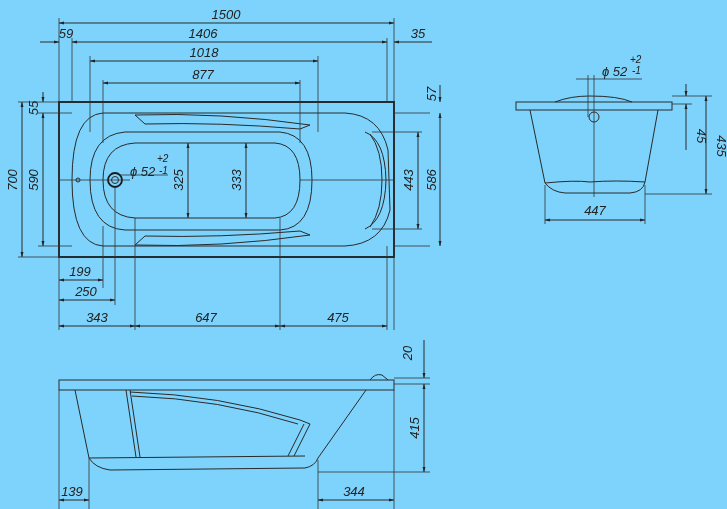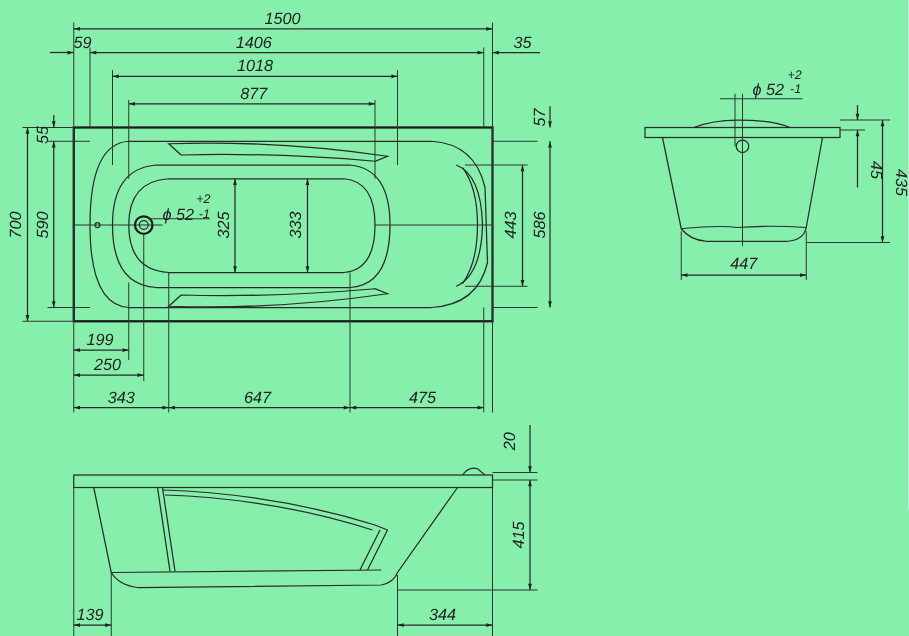--- a/index.html
+++ b/index.html
@@ -1,16 +1,16 @@
 <!DOCTYPE html>
 <html><head>
 <meta charset="utf-8">
 <style>
   html,body{margin:0;padding:0;background:#fff;}
-  #canvas{position:relative;width:727px;height:509px;overflow:hidden;background:#86efac;}
+  #canvas{position:relative;width:727px;height:509px;overflow:hidden;background:#7dd3fc;}
   svg{position:absolute;left:0;top:0;}
   .ln{stroke:#2a2a2a;stroke-width:1;fill:none;}
   .thin{stroke:#333;stroke-width:0.8;fill:none;}
   .thick{stroke:#1a1a1a;stroke-width:1.8;fill:none;}
   .dim{font-family:"Liberation Sans",sans-serif;font-style:italic;font-size:13px;fill:#222;}
   .dsm{font-family:"Liberation Sans",sans-serif;font-style:italic;font-size:10px;fill:#222;}
 </style>
 </head>
 <body>
 

